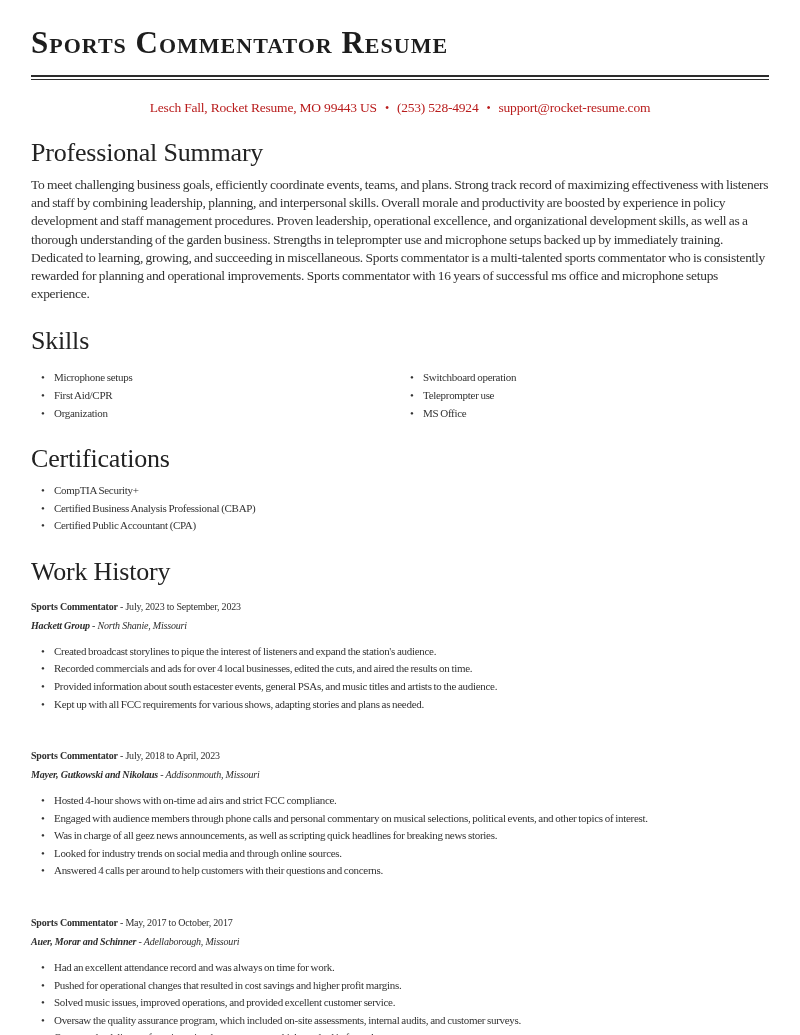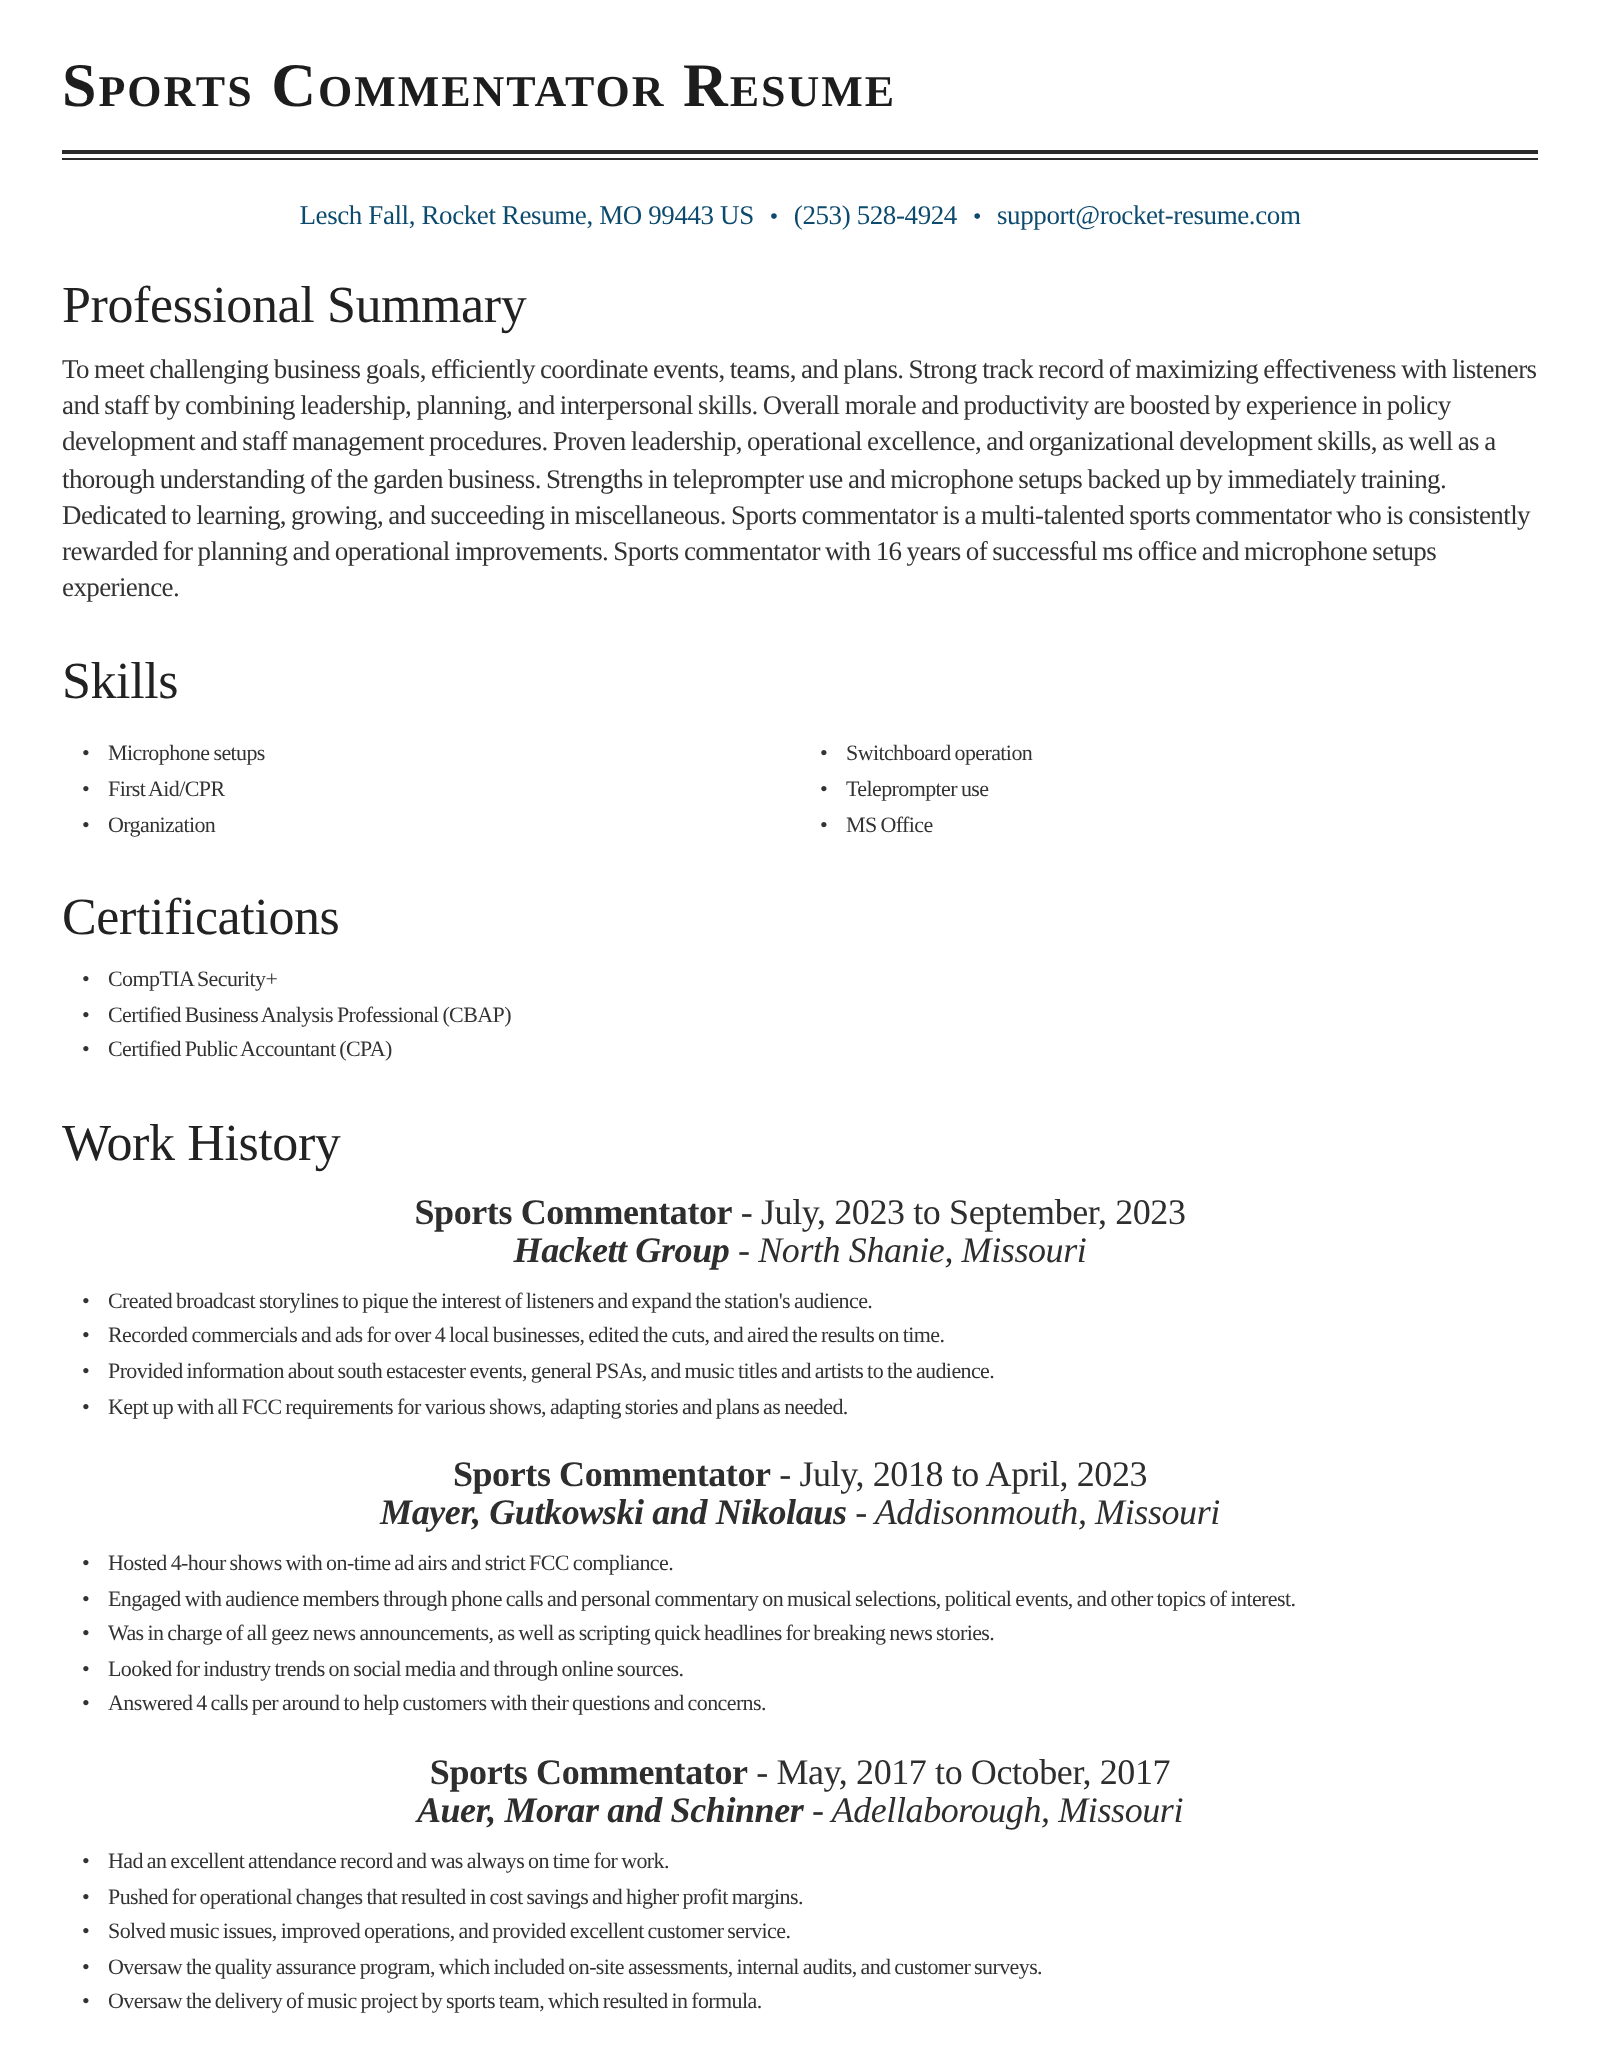--- a/index.html
+++ b/index.html
@@ -14,21 +14,21 @@
     margin: 24px 0 0; text-align: left;
     font-size: 31px; font-weight: bold; font-variant: small-caps;
     letter-spacing: 1px; line-height: 1.2; color: #1d1d1d;
   }
   .double-rule {
     margin-top: 14px; height: 2px;
     border-top: 2px solid #2c2c2c; border-bottom: 1px solid #2c2c2c;
   }
   .contact {
     margin-top: 20px; text-align: center;
-    font-size: 13.5px; color: #0c4a6e; letter-spacing: -0.2px;
+    font-size: 13.5px; color: #b91c1c; letter-spacing: -0.2px;
   }
   .contact .sep { display: inline-block; margin: 0 8px; font-size: 12px; }
 
   h2 {
     font-size: 26px; font-weight: 400; color: #222222;
     margin: 22px 0 8px; letter-spacing: -0.2px; line-height: 1.15;
   }
   .summary {
     margin: 0; font-size: 13.5px; line-height: 18.2px;
     letter-spacing: -0.3px; word-spacing: -0.5px; color: #333333;
@@ -38,23 +38,23 @@
     position: relative; font-size: 11px; line-height: 17.6px;
     letter-spacing: -0.3px; word-spacing: -0.5px; color: #333333;
   }
   ul.bullets li::before {
     content: "\2022"; position: absolute; left: -13px; top: 0; color: #333333;
   }
   .skills-row { display: flex; }
   .skills-col { width: 50%; }
   .skills-col ul.bullets { margin-top: 6px; }
 
-  .job { margin-top: 15px; }
+  .job { margin-top: 33px; }
   .job.first { margin-top: 10px; }
-  .job-line { font-size: 18px; line-height: 19px; letter-spacing: -0.2px; color: #2e2e2e; text-align: center; }
+  .job-line { font-size: 10px; line-height: 19px; letter-spacing: -0.2px; color: #2e2e2e; }
   .job-title { font-weight: bold; }
   .job-company-line { font-style: italic; }
   .job-company { font-weight: bold; }
 </style>
 </head>
 <body>
 
 <div class="page">
 
   <h1 class="doc-title">Sports Commentator Resume</h1>

